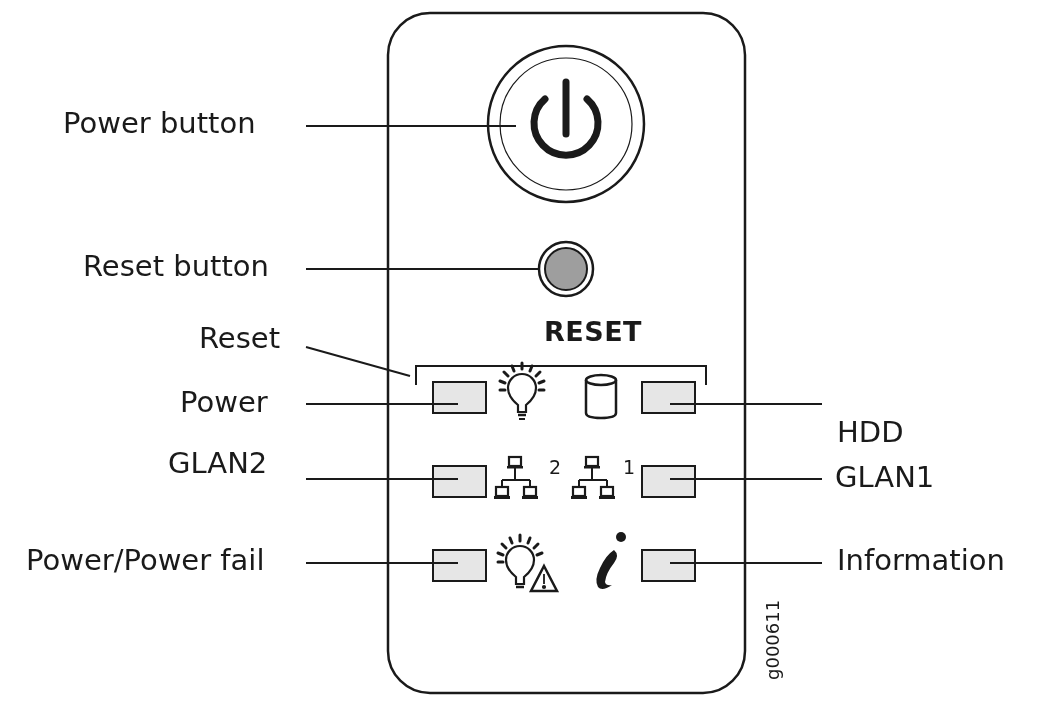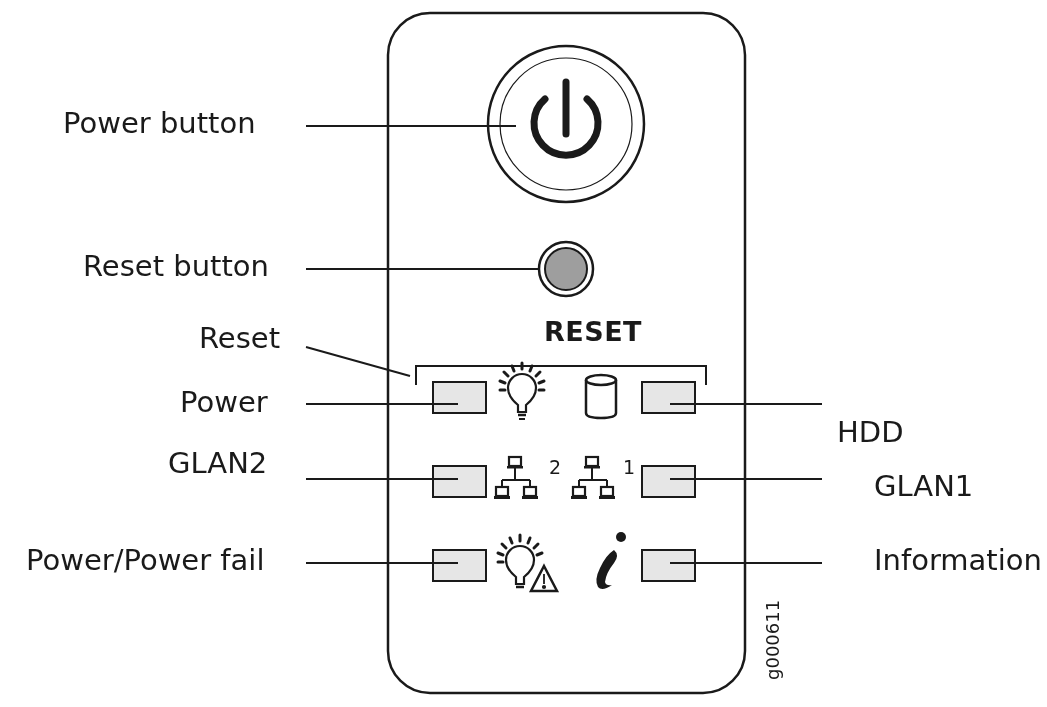--- a/index.html
+++ b/index.html
@@ -129,16 +129,16 @@
 
 <div class="reset-text">RESET</div>
 
 <div class="lbl" style="left:63px;top:109px;">Power button</div>
 <div class="lbl" style="left:83px;top:252px;">Reset button</div>
 <div class="lbl" style="left:199px;top:324px;">Reset</div>
 <div class="lbl" style="left:180px;top:388px;">Power</div>
 <div class="lbl" style="left:168px;top:449px;">GLAN2</div>
 <div class="lbl" style="left:26px;top:546px;">Power/Power fail</div>
 <div class="lbl" style="left:837px;top:388px;margin-top:30px;">HDD</div>
-<div class="lbl" style="left:874px;top:463px;margin-top:9px;">GLAN1</div>
-<div class="lbl" style="left:837px;top:546px;margin-left:37px;">Information</div>
+<div class="lbl" style="left:835px;top:463px;">GLAN1</div>
+<div class="lbl" style="left:837px;top:546px;">Information</div>
 
 <div class="fig-id" style="top:680px;left:762px;">g000611</div>
 
 </body></html>

